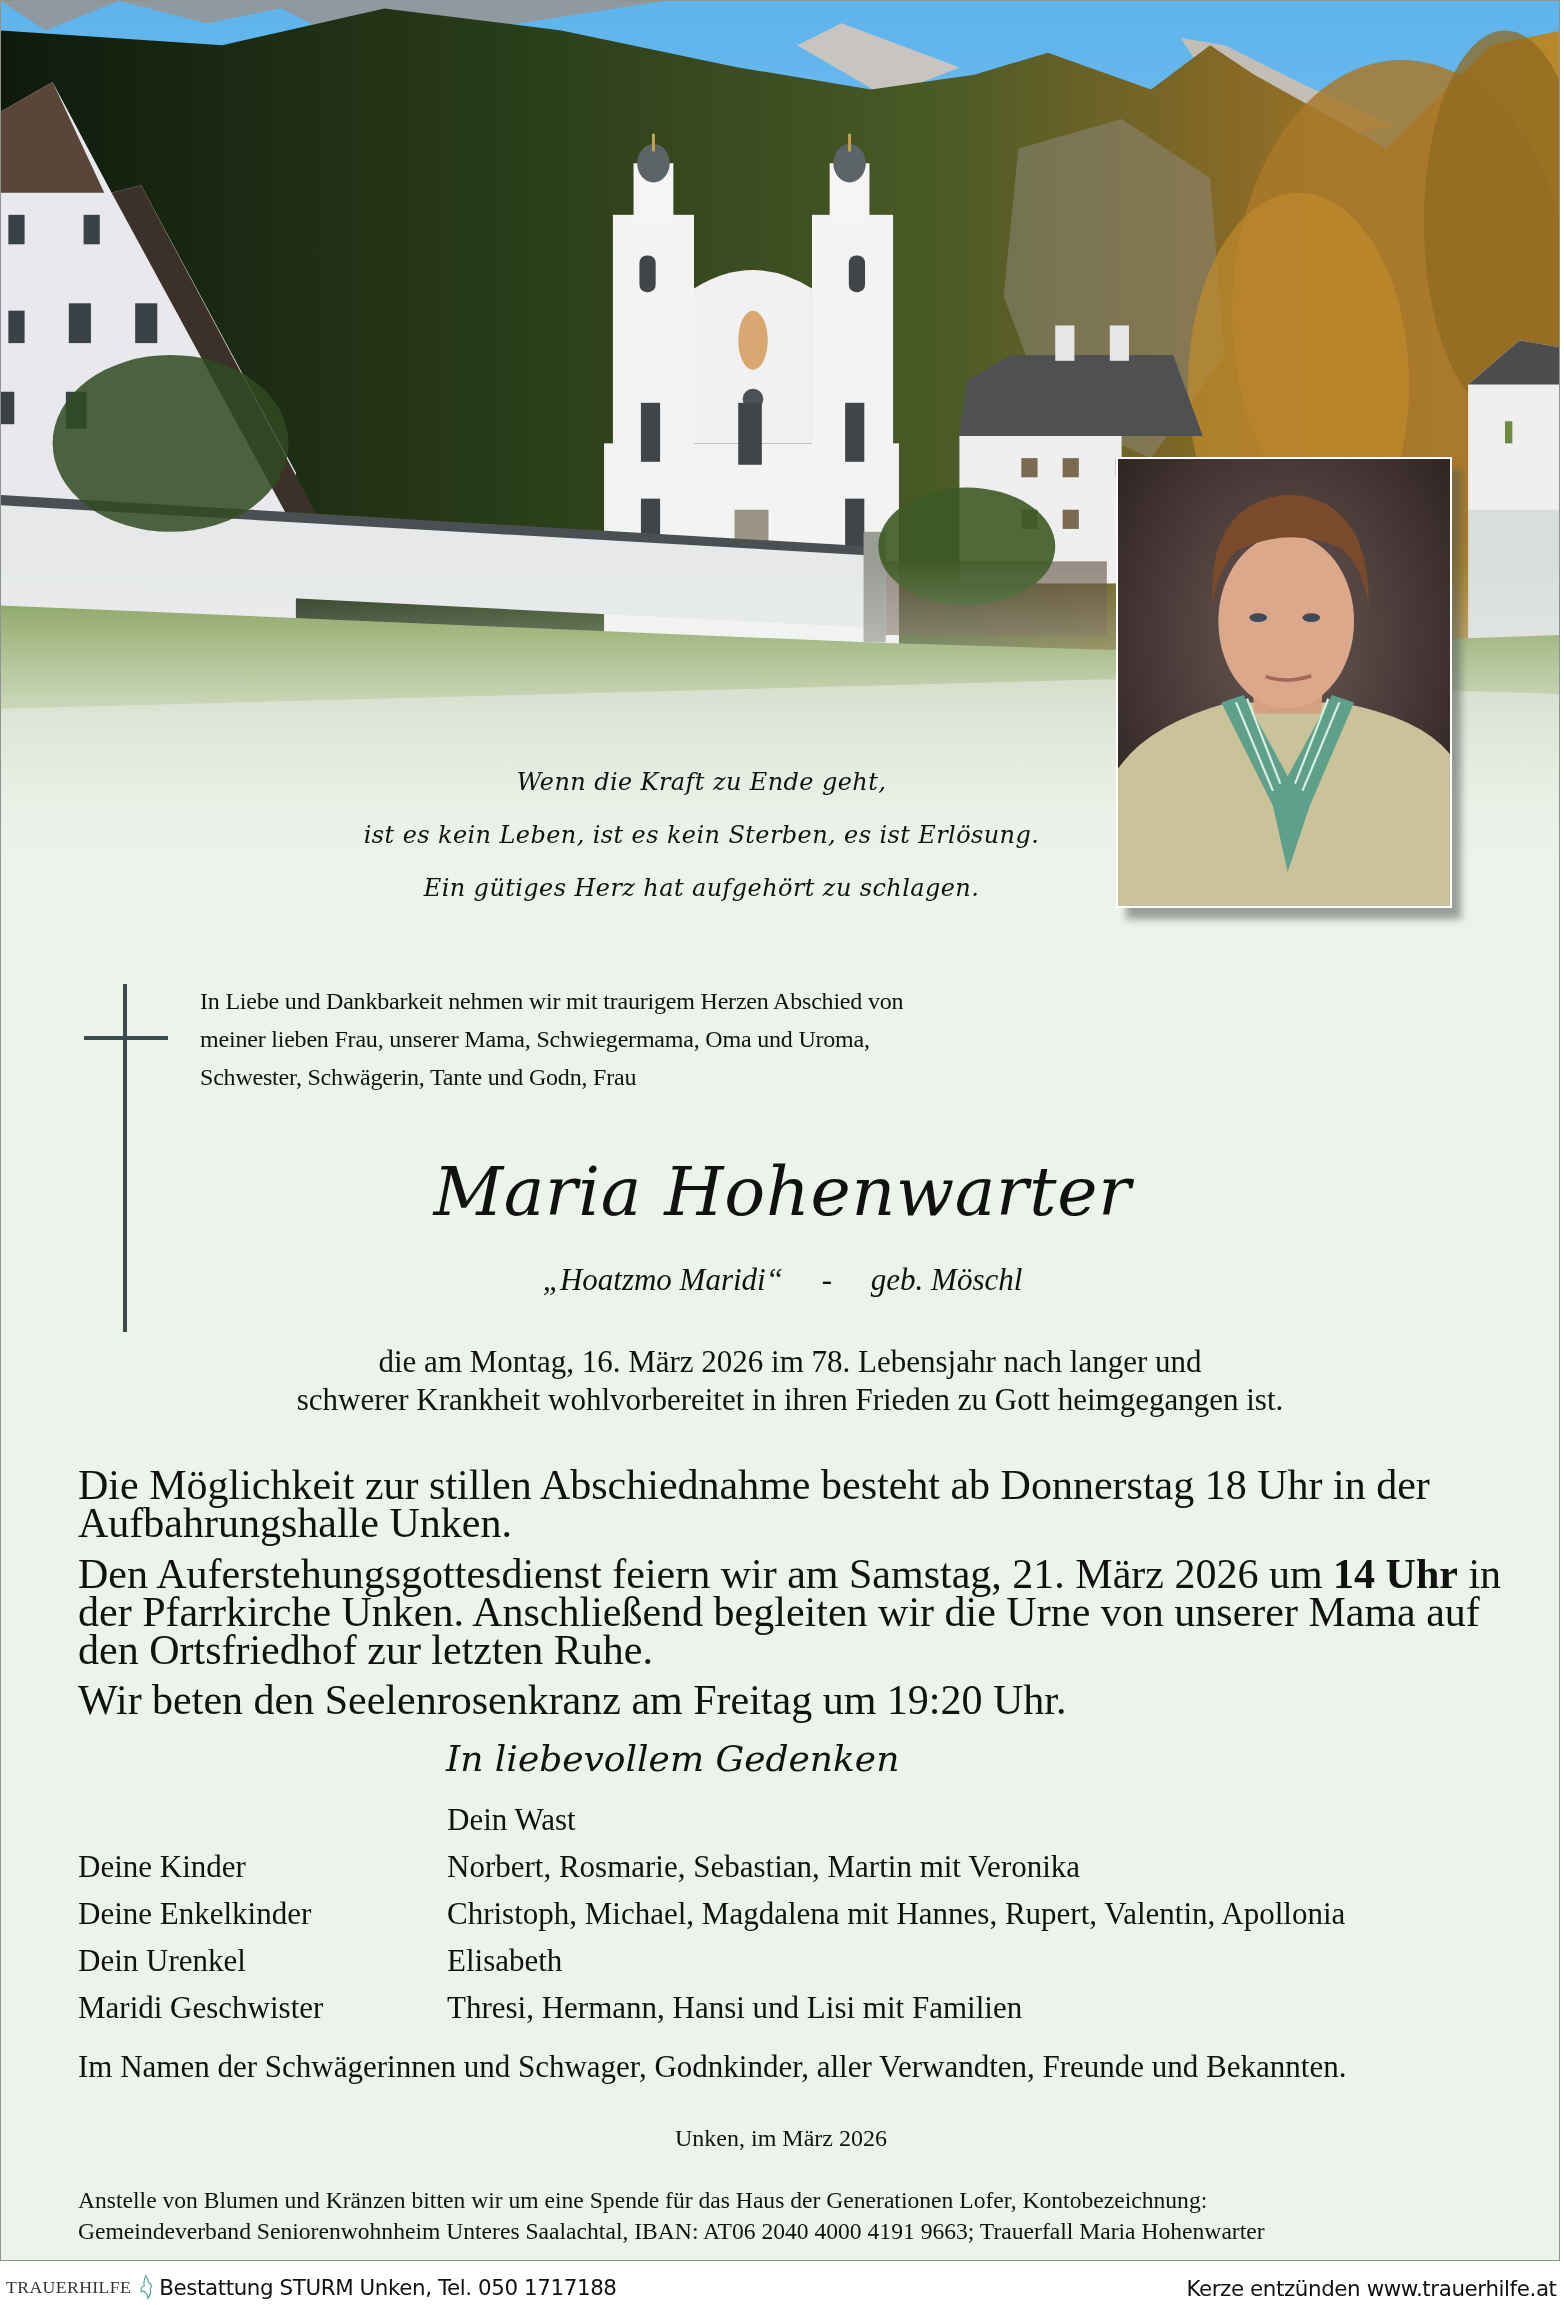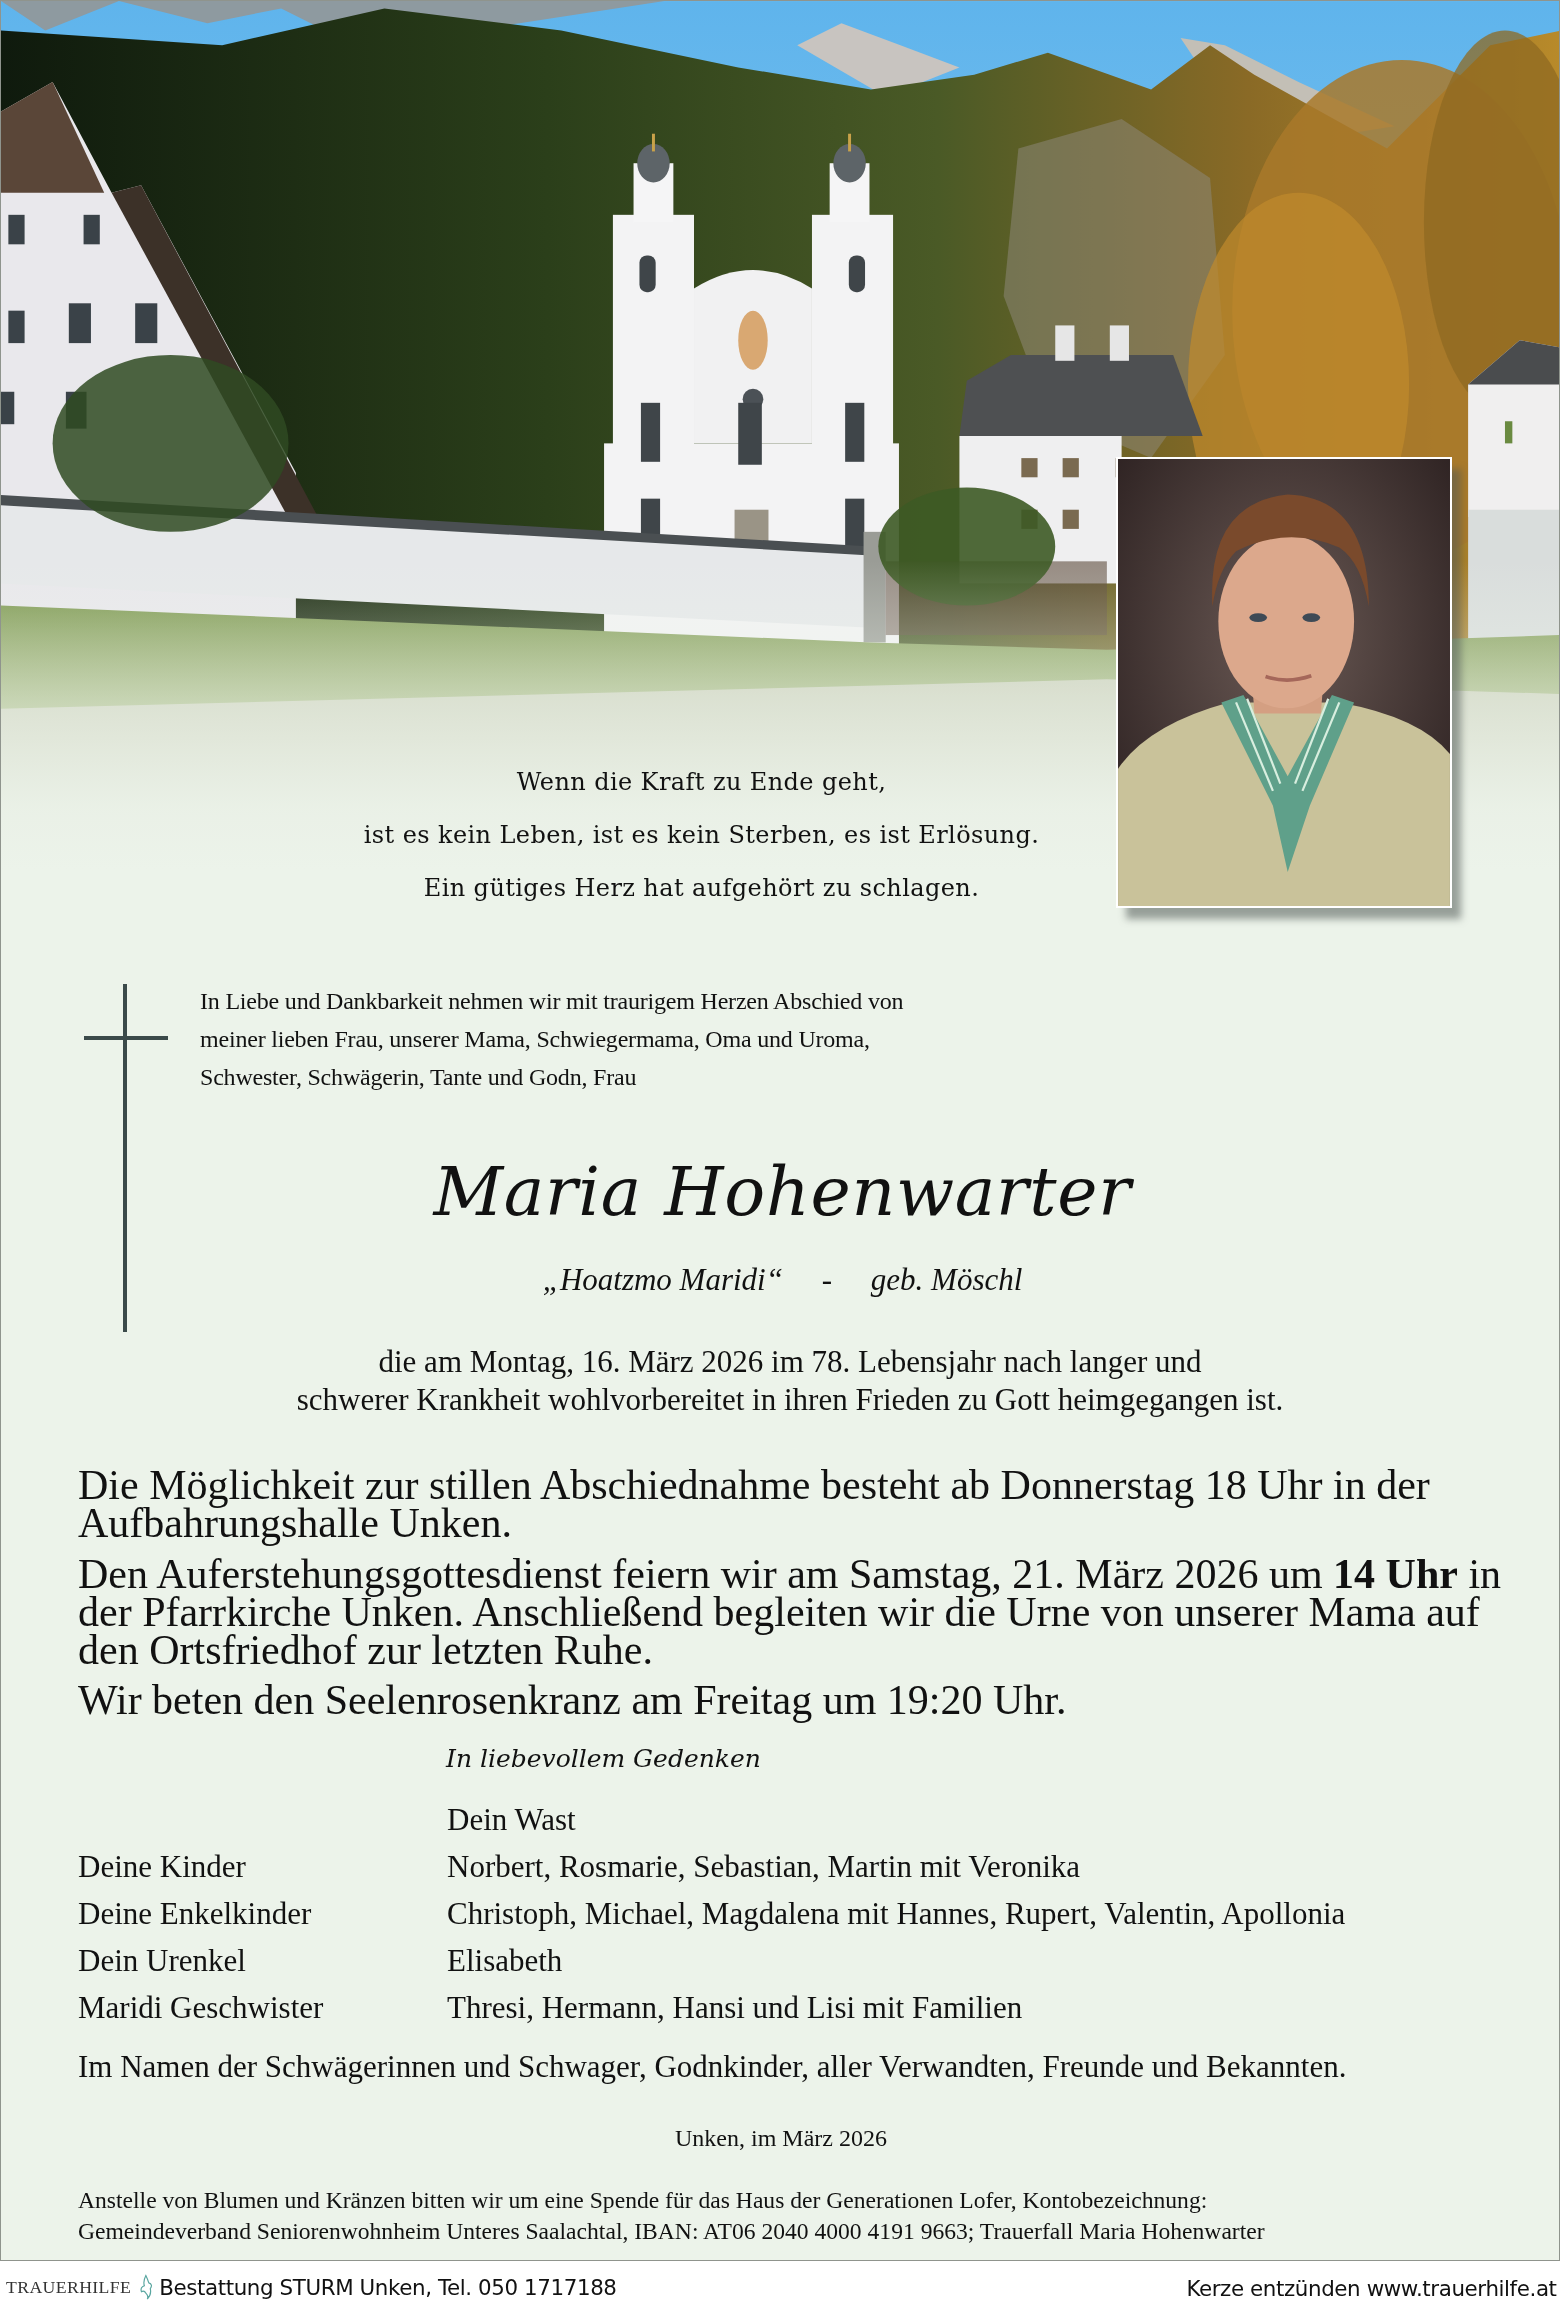--- a/index.html
+++ b/index.html
@@ -25,21 +25,21 @@
   .photo {
     position: absolute; left: 1115px; top: 456px; width: 336px; height: 451px;
     border: 2.2px solid #ffffff; box-sizing: border-box;
     box-shadow: 10.3px 11.8px 7.4px rgba(80,90,85,0.55);
     overflow: hidden; background: #4a3a36;
   }
   .photo svg { display: block; }
   
   .poem {
     position: absolute; left: 295px; top: 755px; width: 811px; text-align: center;
-    font-family: "DejaVu Serif", serif; 
+    font-family: "DejaVu Serif", serif; font-style: italic;
     font-size: 24px; line-height: 53px; color: #111; letter-spacing: 0.4px;
   }
   .poem div { white-space: nowrap; }
   
   .cross-v { position: absolute; left: 122px; top: 983px; width: 4.4px; height: 348px; background: #3b4a4a; }
   .cross-h { position: absolute; left: 83px; top: 1035px; width: 84px; height: 3.7px; background: #3b4a4a; }
   
   .intro {
     position: absolute; left: 199px; top: 981px; width: 1165px; text-align: left;
     font-size: 24px; line-height: 38px; letter-spacing: -0.2px;
@@ -61,21 +61,21 @@
   .death div { white-space: nowrap; }
   .info {
     position: absolute; left: 77px; top: 1465px; width: 1431px;
     font-size: 42px; line-height: 38px;
   }
   .info p { margin: 0 0 12.5px 0; }
   .info b { font-weight: bold; }
   .memo {
     position: absolute; left: 445px; top: 1736px;
     font-family: "DejaVu Serif", serif; font-style: italic;
-    font-size: 25px; line-height: 44px;
+    font-size: 36px; line-height: 44px;
   }
   .family {
     position: absolute; left: 77px; top: 1795px; width: 1431px;
     font-size: 31px; line-height: 47px;
   }
   .fam-row { display: flex; white-space: nowrap; }
   .fam-label { width: 369px; flex: none; }
   .fam-value { flex: none; }
   .closing {
     position: absolute; left: 77px; top: 2047px; width: 1445px;

